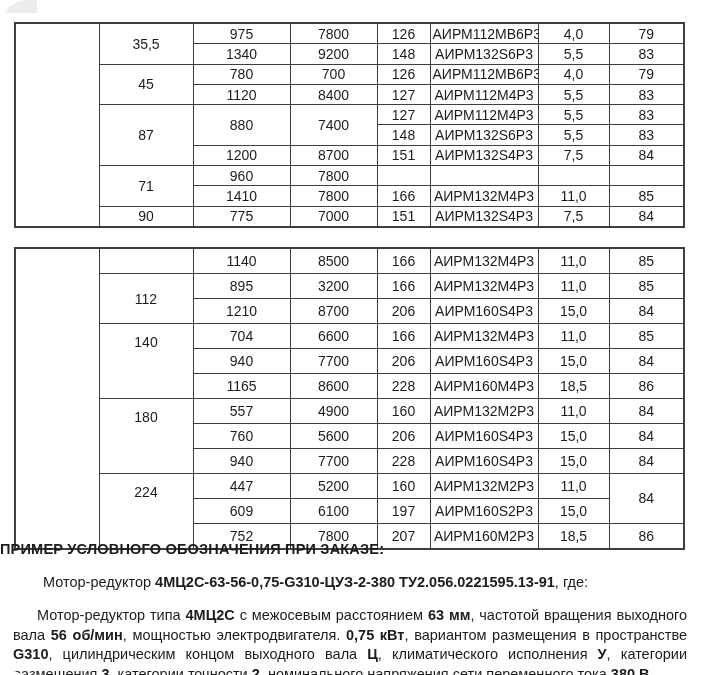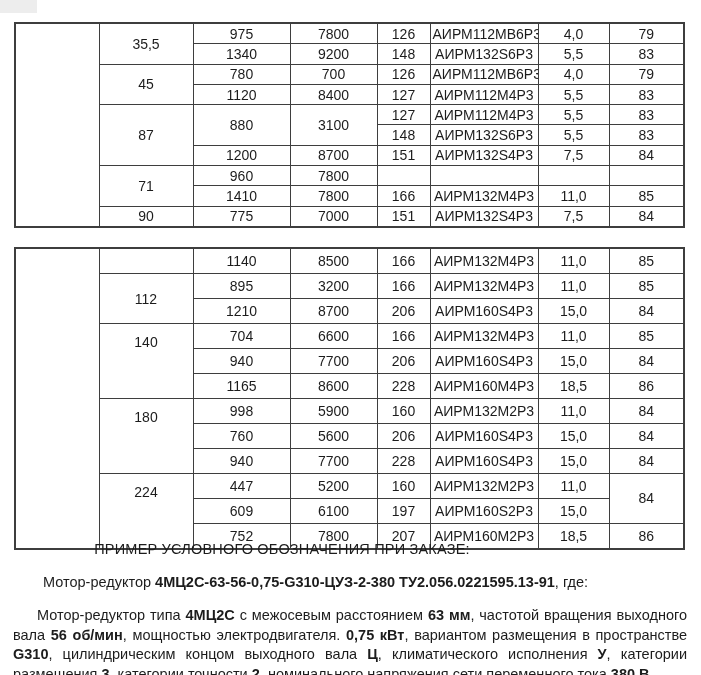--- a/index.html
+++ b/index.html
@@ -1,37 +1,37 @@
 <!DOCTYPE html>
 <html style="--border: #3e3e3e; --text: #1c1c1c; --artifact: #ededed;"><head>
 <meta charset="utf-8">
 <style>
   html,body{margin:0;padding:0;background:#fff;}
   #page{
     position:relative;width:701px;height:675px;background:#ffffff;
     font-family:"Liberation Sans","DejaVu Sans",sans-serif;
-    color:var(--text,#1c1c1c);overflow:hidden;
+    color:var(--text,#1c1c1c);overflow:hidden;border-radius:28px;
   }
   #scan-artifact{position:absolute;left:0;top:0;width:37px;height:13px;background:var(--artifact,#ededed);}
   table.spec{
     position:absolute;left:14px;border-collapse:collapse;table-layout:fixed;
     width:670px;font-size:14px;
   }
   #table1{top:22px;height:206px;}
   #table2{top:247px;height:303px;}
   table.spec{border:2px solid var(--border,#3e3e3e);}
   table.spec td{
     border:1.5px solid var(--border,#3e3e3e);
     text-align:center;vertical-align:middle;
     padding:0 2px;white-space:nowrap;overflow:hidden;
   }
   table.spec td.va-top{vertical-align:top;padding-top:10px;}
   #order-heading{
-    position:absolute;left:0;top:541px;width:564px;text-align:center;
-    font-weight:normal;font-size:14.5px;letter-spacing:.2px;
+    position:absolute;left:0;top:541px;width:564px;text-align:left;
+    font-weight:bold;font-size:14.5px;letter-spacing:.2px;
   }
   #designation-line{
     position:absolute;left:37px;top:574px;width:640px;font-size:14.5px;margin-left:6px;
   }
   #description-paragraph{
     position:absolute;left:13px;top:606px;width:674px;
     font-size:14.5px;line-height:19.5px;text-align:justify;text-indent:24px;
   }
   b{font-weight:bold;}
 </style>
@@ -85,21 +85,21 @@
           <td>1120</td>
           <td>8400</td>
           <td>127</td>
           <td>АИРМ112М4Р3</td>
           <td>5,5</td>
           <td>83</td>
         </tr>
         <tr>
           <td rowspan="3">87</td>
           <td rowspan="2">880</td>
-          <td rowspan="2">3100</td>
+          <td rowspan="2">7400</td>
           <td>127</td>
           <td>АИРМ112М4Р3</td>
           <td>5,5</td>
           <td>83</td>
         </tr>
         <tr>
           <td>148</td>
           <td>АИРМ132S6Р3</td>
           <td>5,5</td>
           <td>83</td>
@@ -200,22 +200,22 @@
         <tr>
           <td>1165</td>
           <td>8600</td>
           <td>228</td>
           <td>АИРМ160М4Р3</td>
           <td>18,5</td>
           <td>86</td>
         </tr>
         <tr>
           <td rowspan="3" class="va-top">180</td>
-          <td>998</td>
-          <td>5900</td>
+          <td>557</td>
+          <td>4900</td>
           <td>160</td>
           <td>АИРМ132М2Р3</td>
           <td>11,0</td>
           <td>84</td>
         </tr>
         <tr>
           <td>760</td>
           <td>5600</td>
           <td>206</td>
           <td>АИРМ160S4Р3</td>

